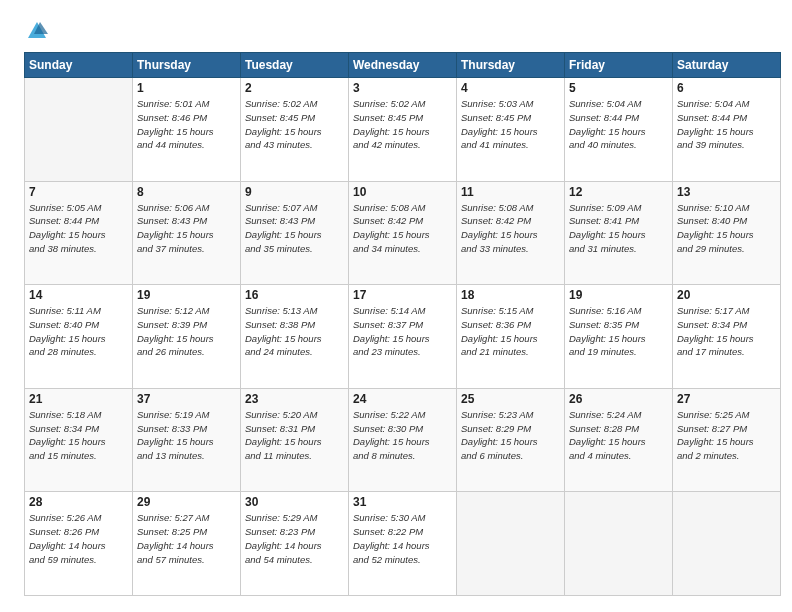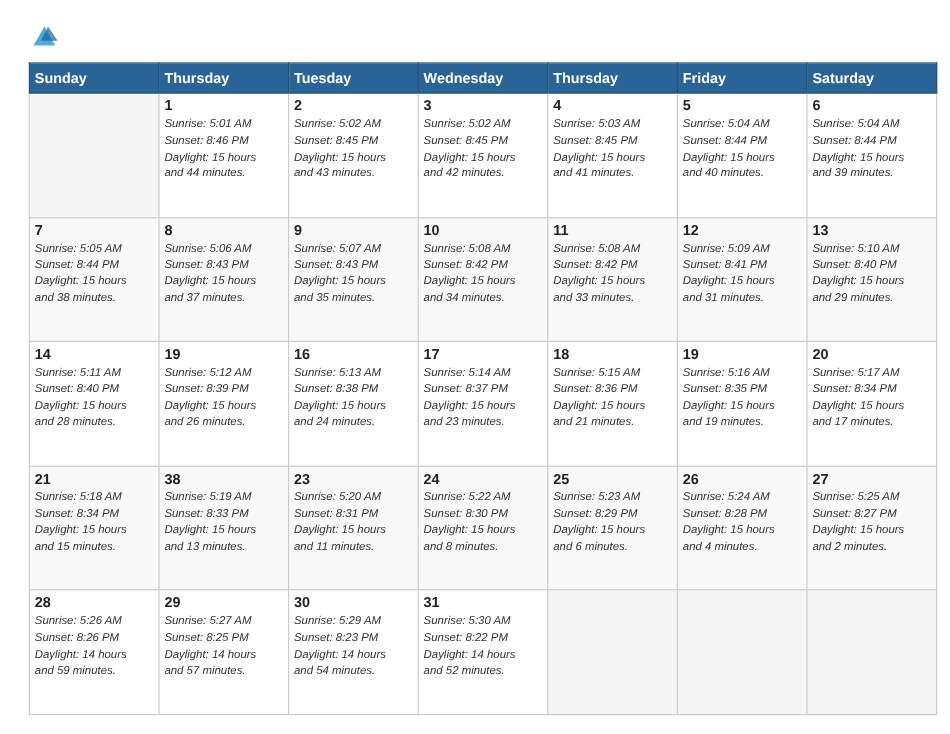--- a/index.html
+++ b/index.html
@@ -227,21 +227,21 @@
             <span class="day-number">20</span>
             <div class="cell-info">Sunrise: 5:17 AM<br>Sunset: 8:34 PM<br>Daylight: 15 hours<br>and 17 minutes.</div>
           </td>
         </tr>
         <tr>
           <td>
             <span class="day-number">21</span>
             <div class="cell-info">Sunrise: 5:18 AM<br>Sunset: 8:34 PM<br>Daylight: 15 hours<br>and 15 minutes.</div>
           </td>
           <td>
-            <span class="day-number">38</span>
+            <span class="day-number">37</span>
             <div class="cell-info">Sunrise: 5:19 AM<br>Sunset: 8:33 PM<br>Daylight: 15 hours<br>and 13 minutes.</div>
           </td>
           <td>
             <span class="day-number">23</span>
             <div class="cell-info">Sunrise: 5:20 AM<br>Sunset: 8:31 PM<br>Daylight: 15 hours<br>and 11 minutes.</div>
           </td>
           <td>
             <span class="day-number">24</span>
             <div class="cell-info">Sunrise: 5:22 AM<br>Sunset: 8:30 PM<br>Daylight: 15 hours<br>and 8 minutes.</div>
           </td>

